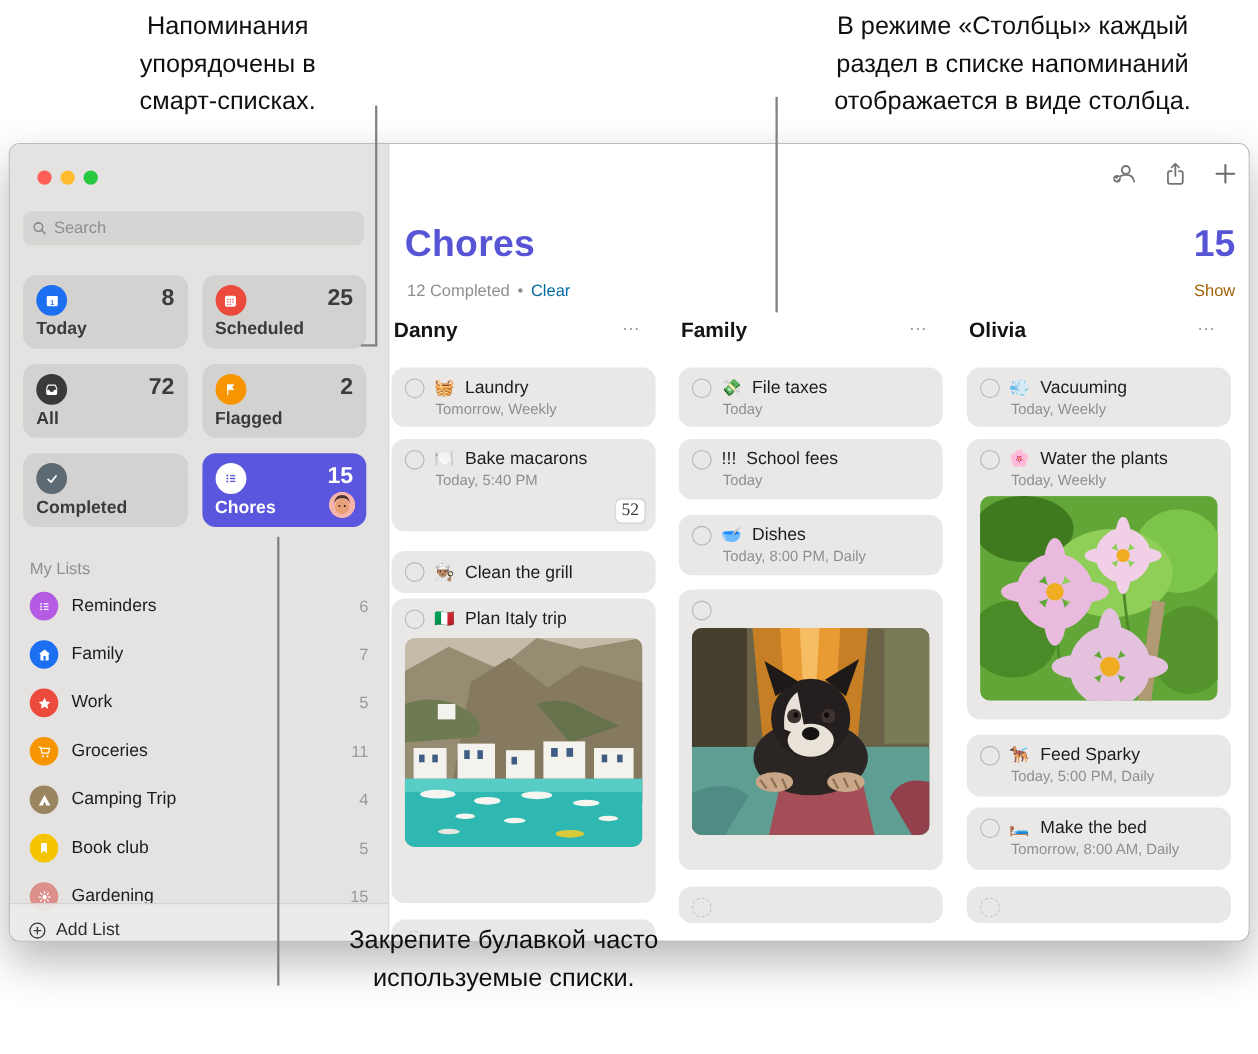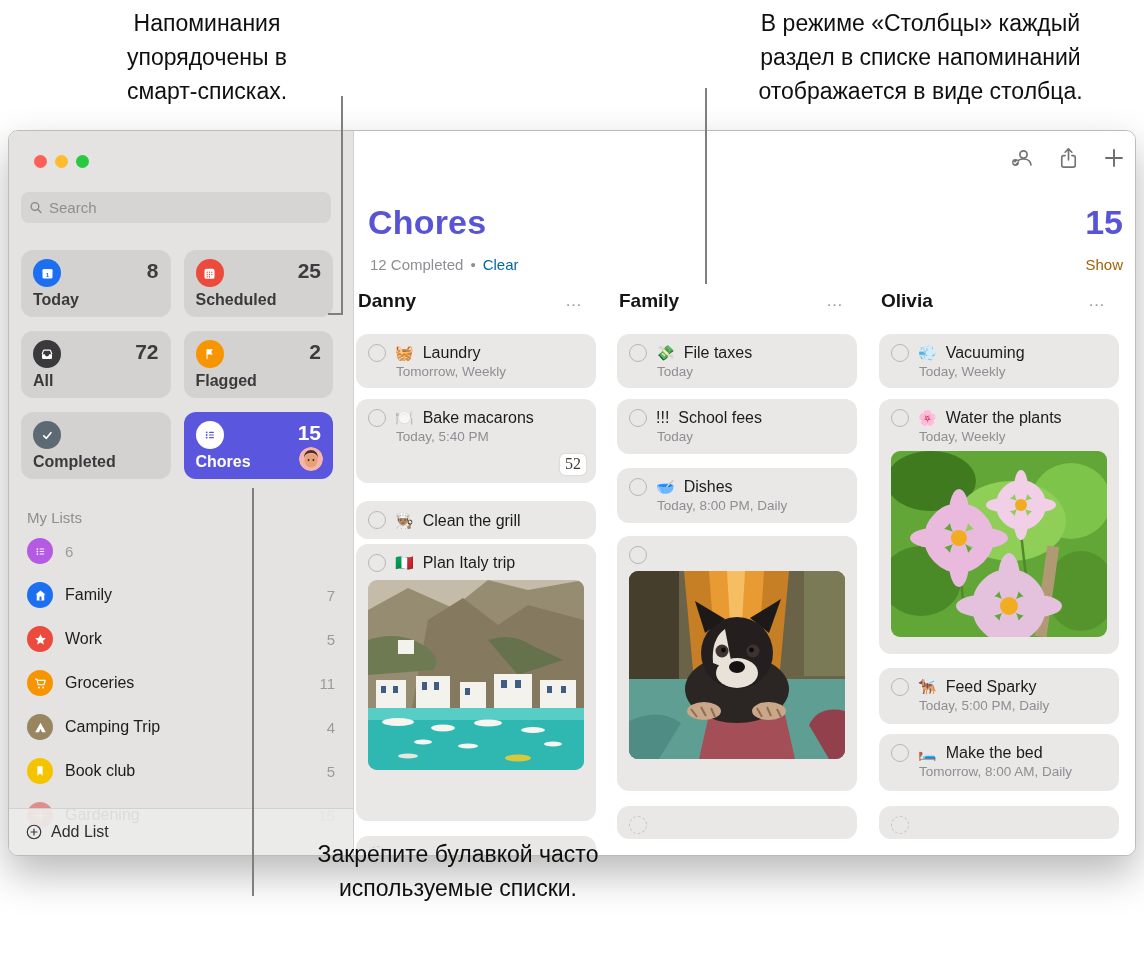--- a/index.html
+++ b/index.html
@@ -42,35 +42,35 @@
   .tile.selected { background:#5a56dd; }
   .tile.selected .tcount, .tile.selected .tlabel { color:#fff; }
   .tile .avatar { position:absolute; right:10px; bottom:8px; width:24px; height:24px; border-radius:50%; overflow:hidden; }
 
   .mylists-header { position:absolute; left:18px; top:378px; font-size:15px; color:#8e8e93; }
   .mylists { position:absolute; left:0; top:398px; width:100%; }
   .mrow { display:flex; align-items:center; height:44px; padding:0 18px; gap:12px; }
   .mrow .micircle { width:26px; height:26px; border-radius:50%; display:flex; align-items:center; justify-content:center; flex:none; }
   .mrow .mlabel { flex:1; font-size:16px; color:#1c1c1e; }
   .mrow .mcount { font-size:15px; color:#9a9aa0; }
-  .addlist { position:absolute; left:0; bottom:0; width:100%; height:47px; background:rgba(236,235,233,.92);
-    border-top:1px solid #d2d1cf; display:flex; align-items:center; gap:8px; padding:0 16px; }
+  .addlist { position:absolute; left:0; bottom:0; width:100%; height:34px; background:rgba(236,235,233,.92);
+    border-top:1px solid #d2d1cf; display:flex; align-items:flex-end; gap:8px; padding:0 16px; }
   .addlist span { font-size:16px; color:#2f2f31; }
 
   
   .main { position:relative; flex:1; background:#fff; }
   .toolbar-btn { position:absolute; top:14px; width:26px; height:26px; display:flex; align-items:center; justify-content:center; }
   .page-title { position:absolute; left:14px; top:72px; font-size:34px; font-weight:700; color:#5754d6; letter-spacing:.2px; }
   .page-sub { position:absolute; left:16px; top:125px; font-size:15px; color:#8e8e93; display:flex; gap:7px; }
   .page-sub .clear { color:#0369a1; }
   .big-count { position:absolute; right:12px; top:72px; font-size:34px; font-weight:700; color:#5754d6; }
   .show-link { position:absolute; right:12px; top:125px; font-size:15px; color:#a16207; }
 
   .col { position:absolute; top:0; bottom:0; width:240px; }
-  .col-head { position:absolute; top:159px; left:2px; right:12px; display:flex; justify-content:space-between; align-items:center; }
+  .col-head { position:absolute; top:159px; left:2px; right:12px; display:flex; justify-content:space-between; }
   .col-name { font-size:19px; font-weight:700; color:#141416; }
   .col-menu { font-size:17px; color:#9a9aa0; letter-spacing:2px; line-height:10px; }
 
   .card { position:absolute; left:0; width:240px; background:#e9e8e7; border-radius:12px; padding:8px 12px; overflow:hidden; }
   .crow { display:flex; align-items:flex-start; gap:9px; }
   .radio { width:18px; height:18px; border-radius:50%; border:1.5px solid #b6b6ba; flex:none; margin-top:2px; background:transparent; }
   .radio.dashed { border-style:dashed; border-color:#c0c0c4; }
   .ctitle { font-size:16px; color:#1c1c1e; line-height:21px; }
   .cemoji { font-size:15px; line-height:21px; }
   .csub { margin:1px 0 0 28px; font-size:13.5px; color:#8e8e93; }
@@ -228,20 +228,21 @@
               <g fill="#fff">
                 <circle cx="7" cy="8" r="1.4"></circle>
                 <circle cx="7" cy="12" r="1.4"></circle>
                 <circle cx="7" cy="16" r="1.4"></circle>
                 <rect x="10.5" y="7.1" width="7.5" height="1.8" rx="0.9"></rect>
                 <rect x="10.5" y="11.1" width="7.5" height="1.8" rx="0.9"></rect>
                 <rect x="10.5" y="15.1" width="7.5" height="1.8" rx="0.9"></rect>
               </g>
             </svg>
         </span>
+        <span class="mlabel">Reminders</span>
         <span class="mcount">6</span>
       </div>
       <div class="mrow">
         <span class="micircle" style="background:#1d6ff2">
           <svg width="15" height="15" viewBox="0 0 24 24">
               <path fill="#fff" d="M12 4l8 6.5h-2V19a1 1 0 0 1-1 1H7a1 1 0 0 1-1-1v-8.5H4z"></path>
               <rect x="10.4" y="13.5" width="3.2" height="6.5" fill="#1d6ff2" rx="0.6"></rect>
             </svg>
         </span>
         <span class="mlabel">Family</span>

